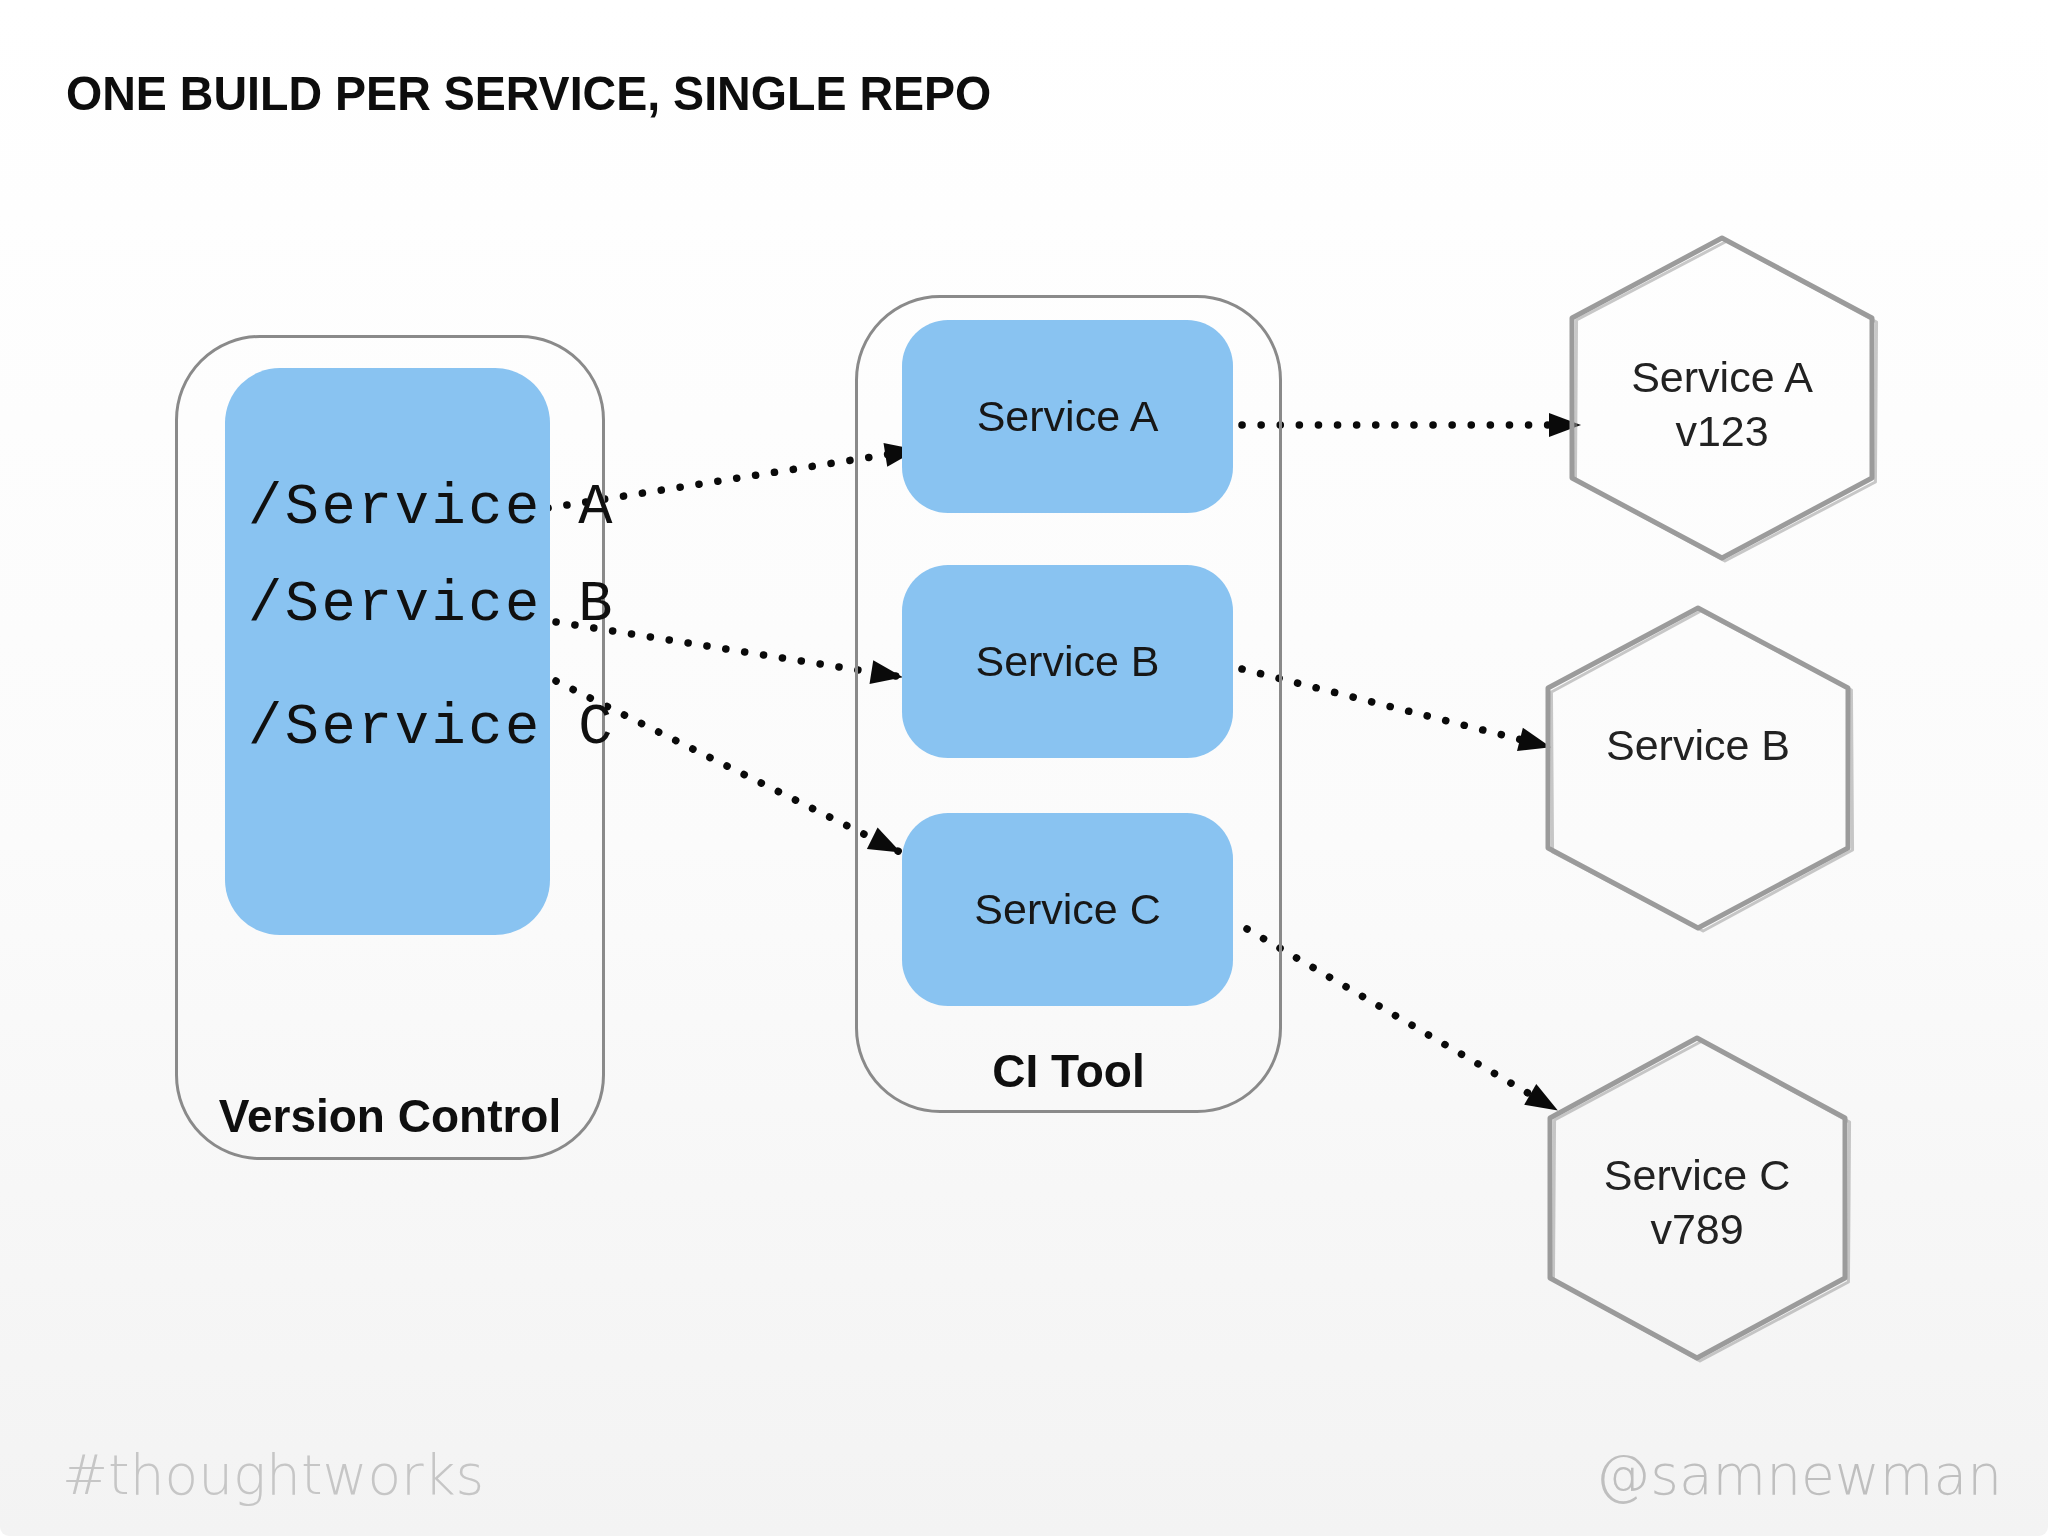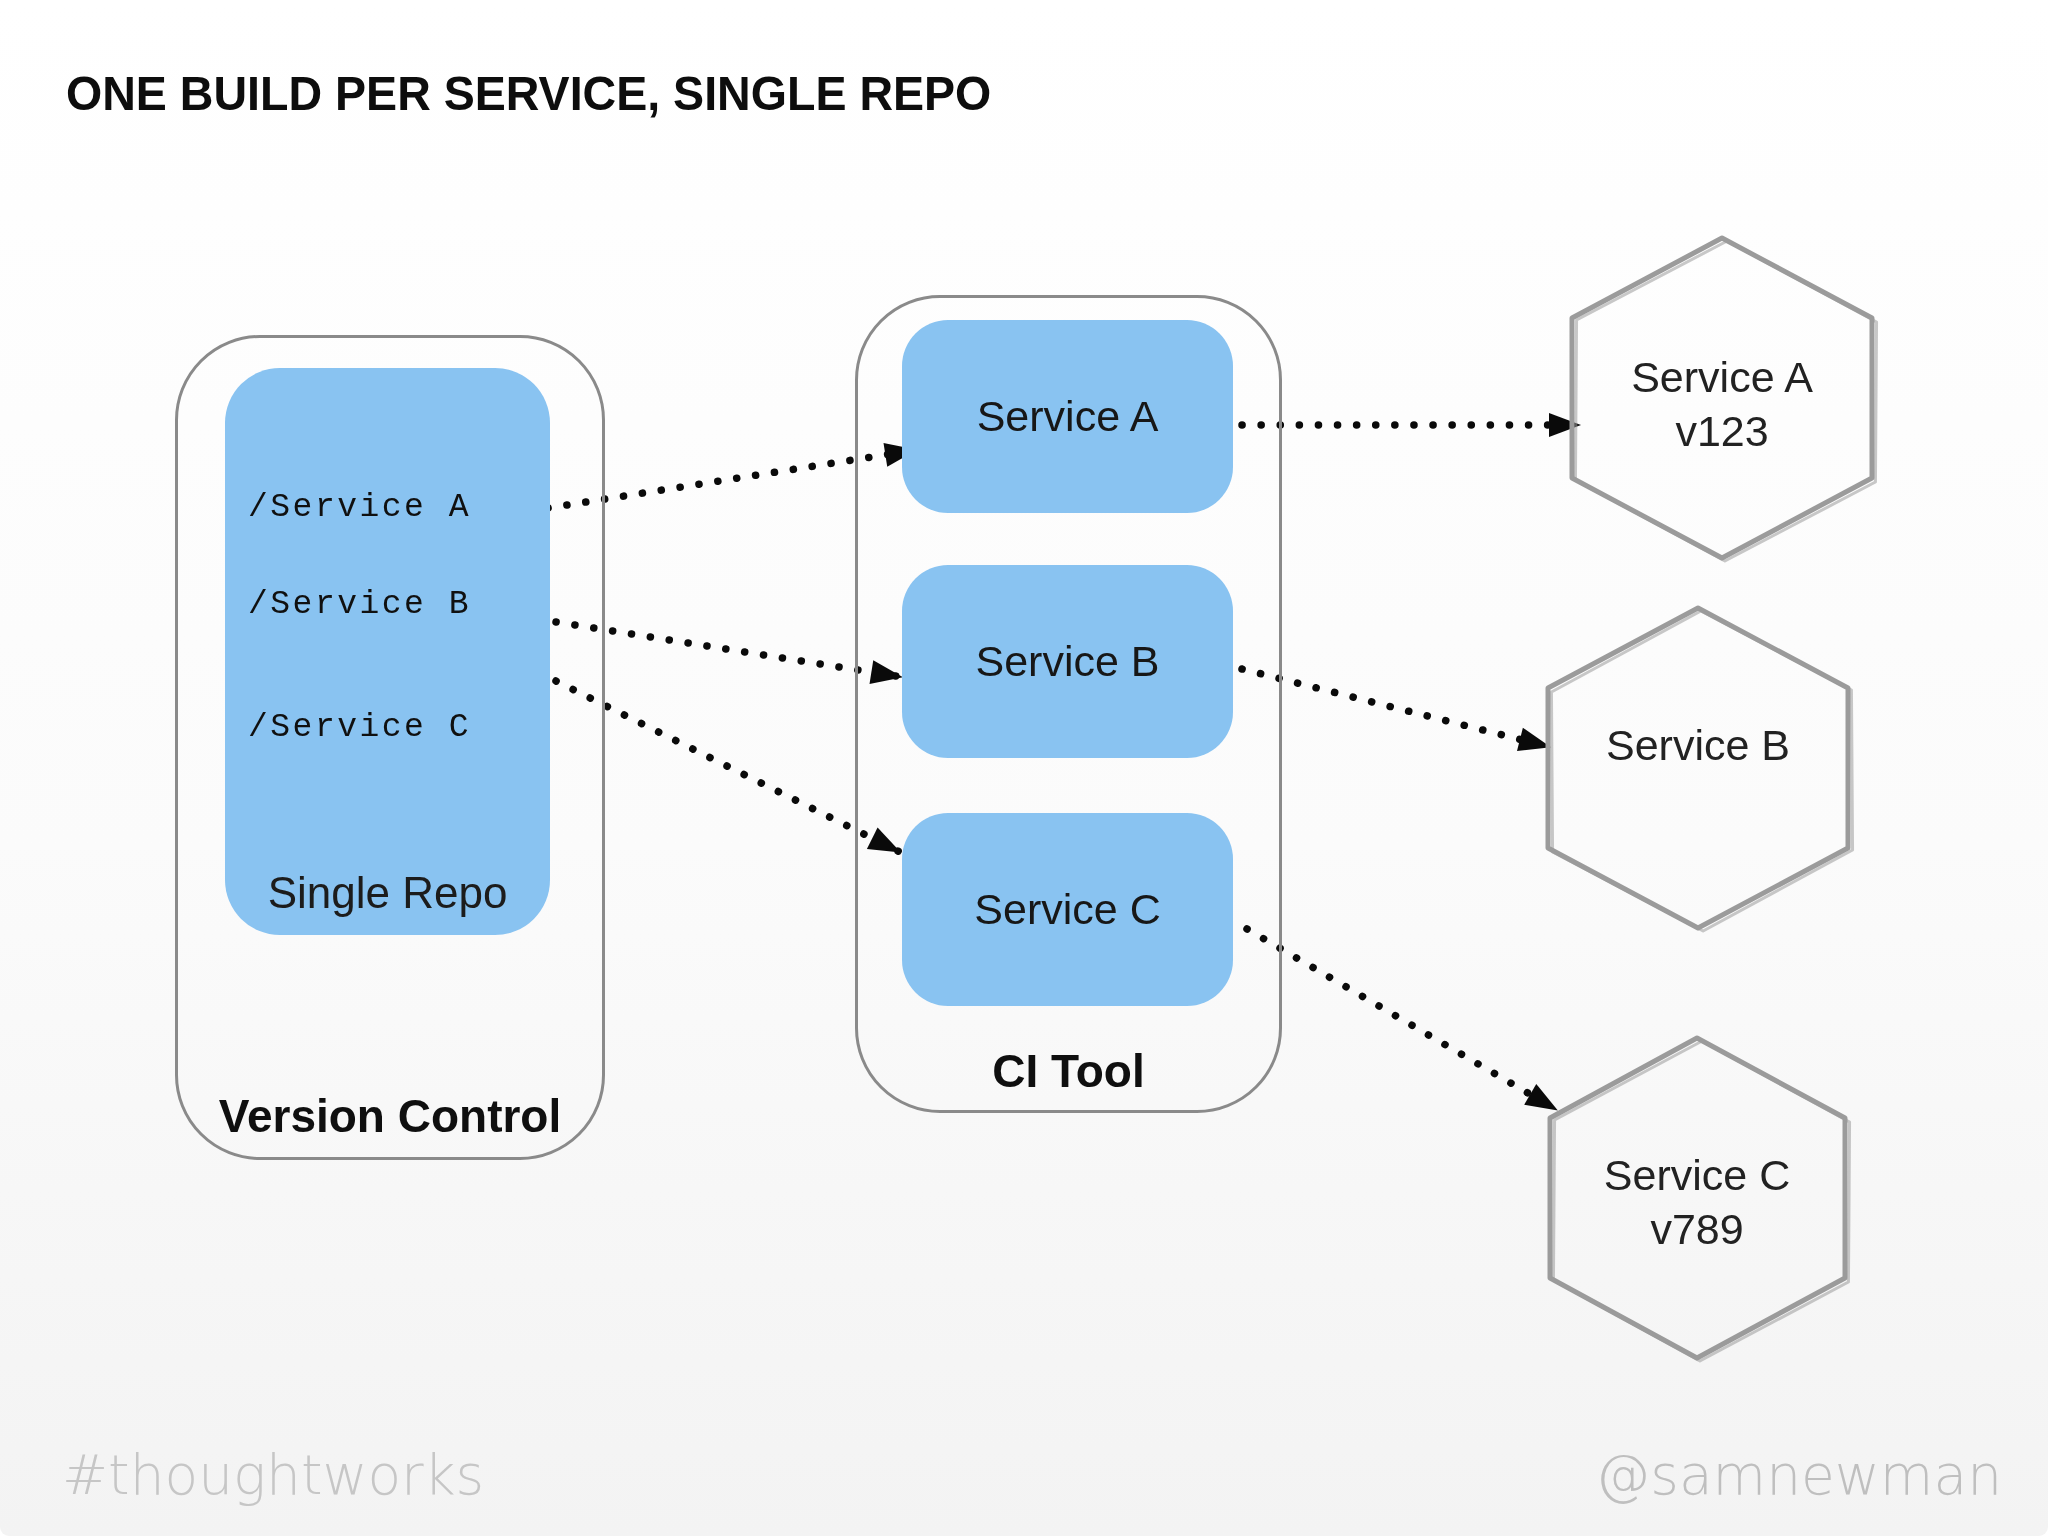--- a/index.html
+++ b/index.html
@@ -38,21 +38,21 @@
     position:absolute;background:var(--box-fill);
   }
   .repo-box{left:225px;top:368px;width:325px;height:567px;border-radius:55px;}
   .ci-box{left:902px;width:331px;height:193px;border-radius:46px;}
   .ci-box-a{top:320px;}
   .ci-box-b{top:565px;}
   .ci-box-c{top:813px;}
   .mono-line{
     position:absolute;left:248px;height:60px;line-height:60px;
     font-family:"Liberation Mono","DejaVu Sans Mono",monospace;
-    font-size:33px;letter-spacing:2.5px;color:#101010;white-space:nowrap;
+    font-size:57px;letter-spacing:2.5px;color:#101010;white-space:nowrap;
   }
   .repo-label{
     position:absolute;left:225px;top:863px;width:325px;height:60px;line-height:60px;
     text-align:center;font-size:44px;color:var(--text-color);
   }
   .box-caption{
     position:absolute;height:60px;line-height:60px;text-align:center;
     font-size:46px;font-weight:700;color:#0F0F0F;white-space:nowrap;
   }
   .vc-caption{left:175px;top:1071px;width:430px;margin-top:15px;}
@@ -128,21 +128,20 @@
       <polygon class="hex-stroke" points="1697,1038 1845,1118 1845,1278 1697,1358 1550,1278 1550,1118"></polygon>
       <polygon class="hex-stroke-rough" transform="translate(4 3) rotate(0.4 1697 1198)" points="1697,1038 1845,1118 1845,1278 1697,1358 1550,1278 1550,1118"></polygon>
     </g>
   </svg>
 
   <div class="outline-box vc-outline"></div>
   <div class="blue-box repo-box"></div>
   <div class="mono-line" style="top:478px;">/Service A</div>
   <div class="mono-line" style="top:575px;">/Service B</div>
   <div class="mono-line" style="top:670px;margin-top:28px;">/Service C</div>
-  <div class="repo-label">Single Repo</div>
   <div class="box-caption vc-caption">Version Control</div>
 
   <div class="outline-box ci-outline"></div>
   <div class="blue-box ci-box ci-box-a"></div>
   <div class="blue-box ci-box ci-box-b"></div>
   <div class="blue-box ci-box ci-box-c"></div>
   <div class="ci-box-label ci-label-a">Service A</div>
   <div class="ci-box-label ci-label-b">Service B</div>
   <div class="ci-box-label ci-label-c">Service C</div>
   <div class="box-caption ci-caption">CI Tool</div>

